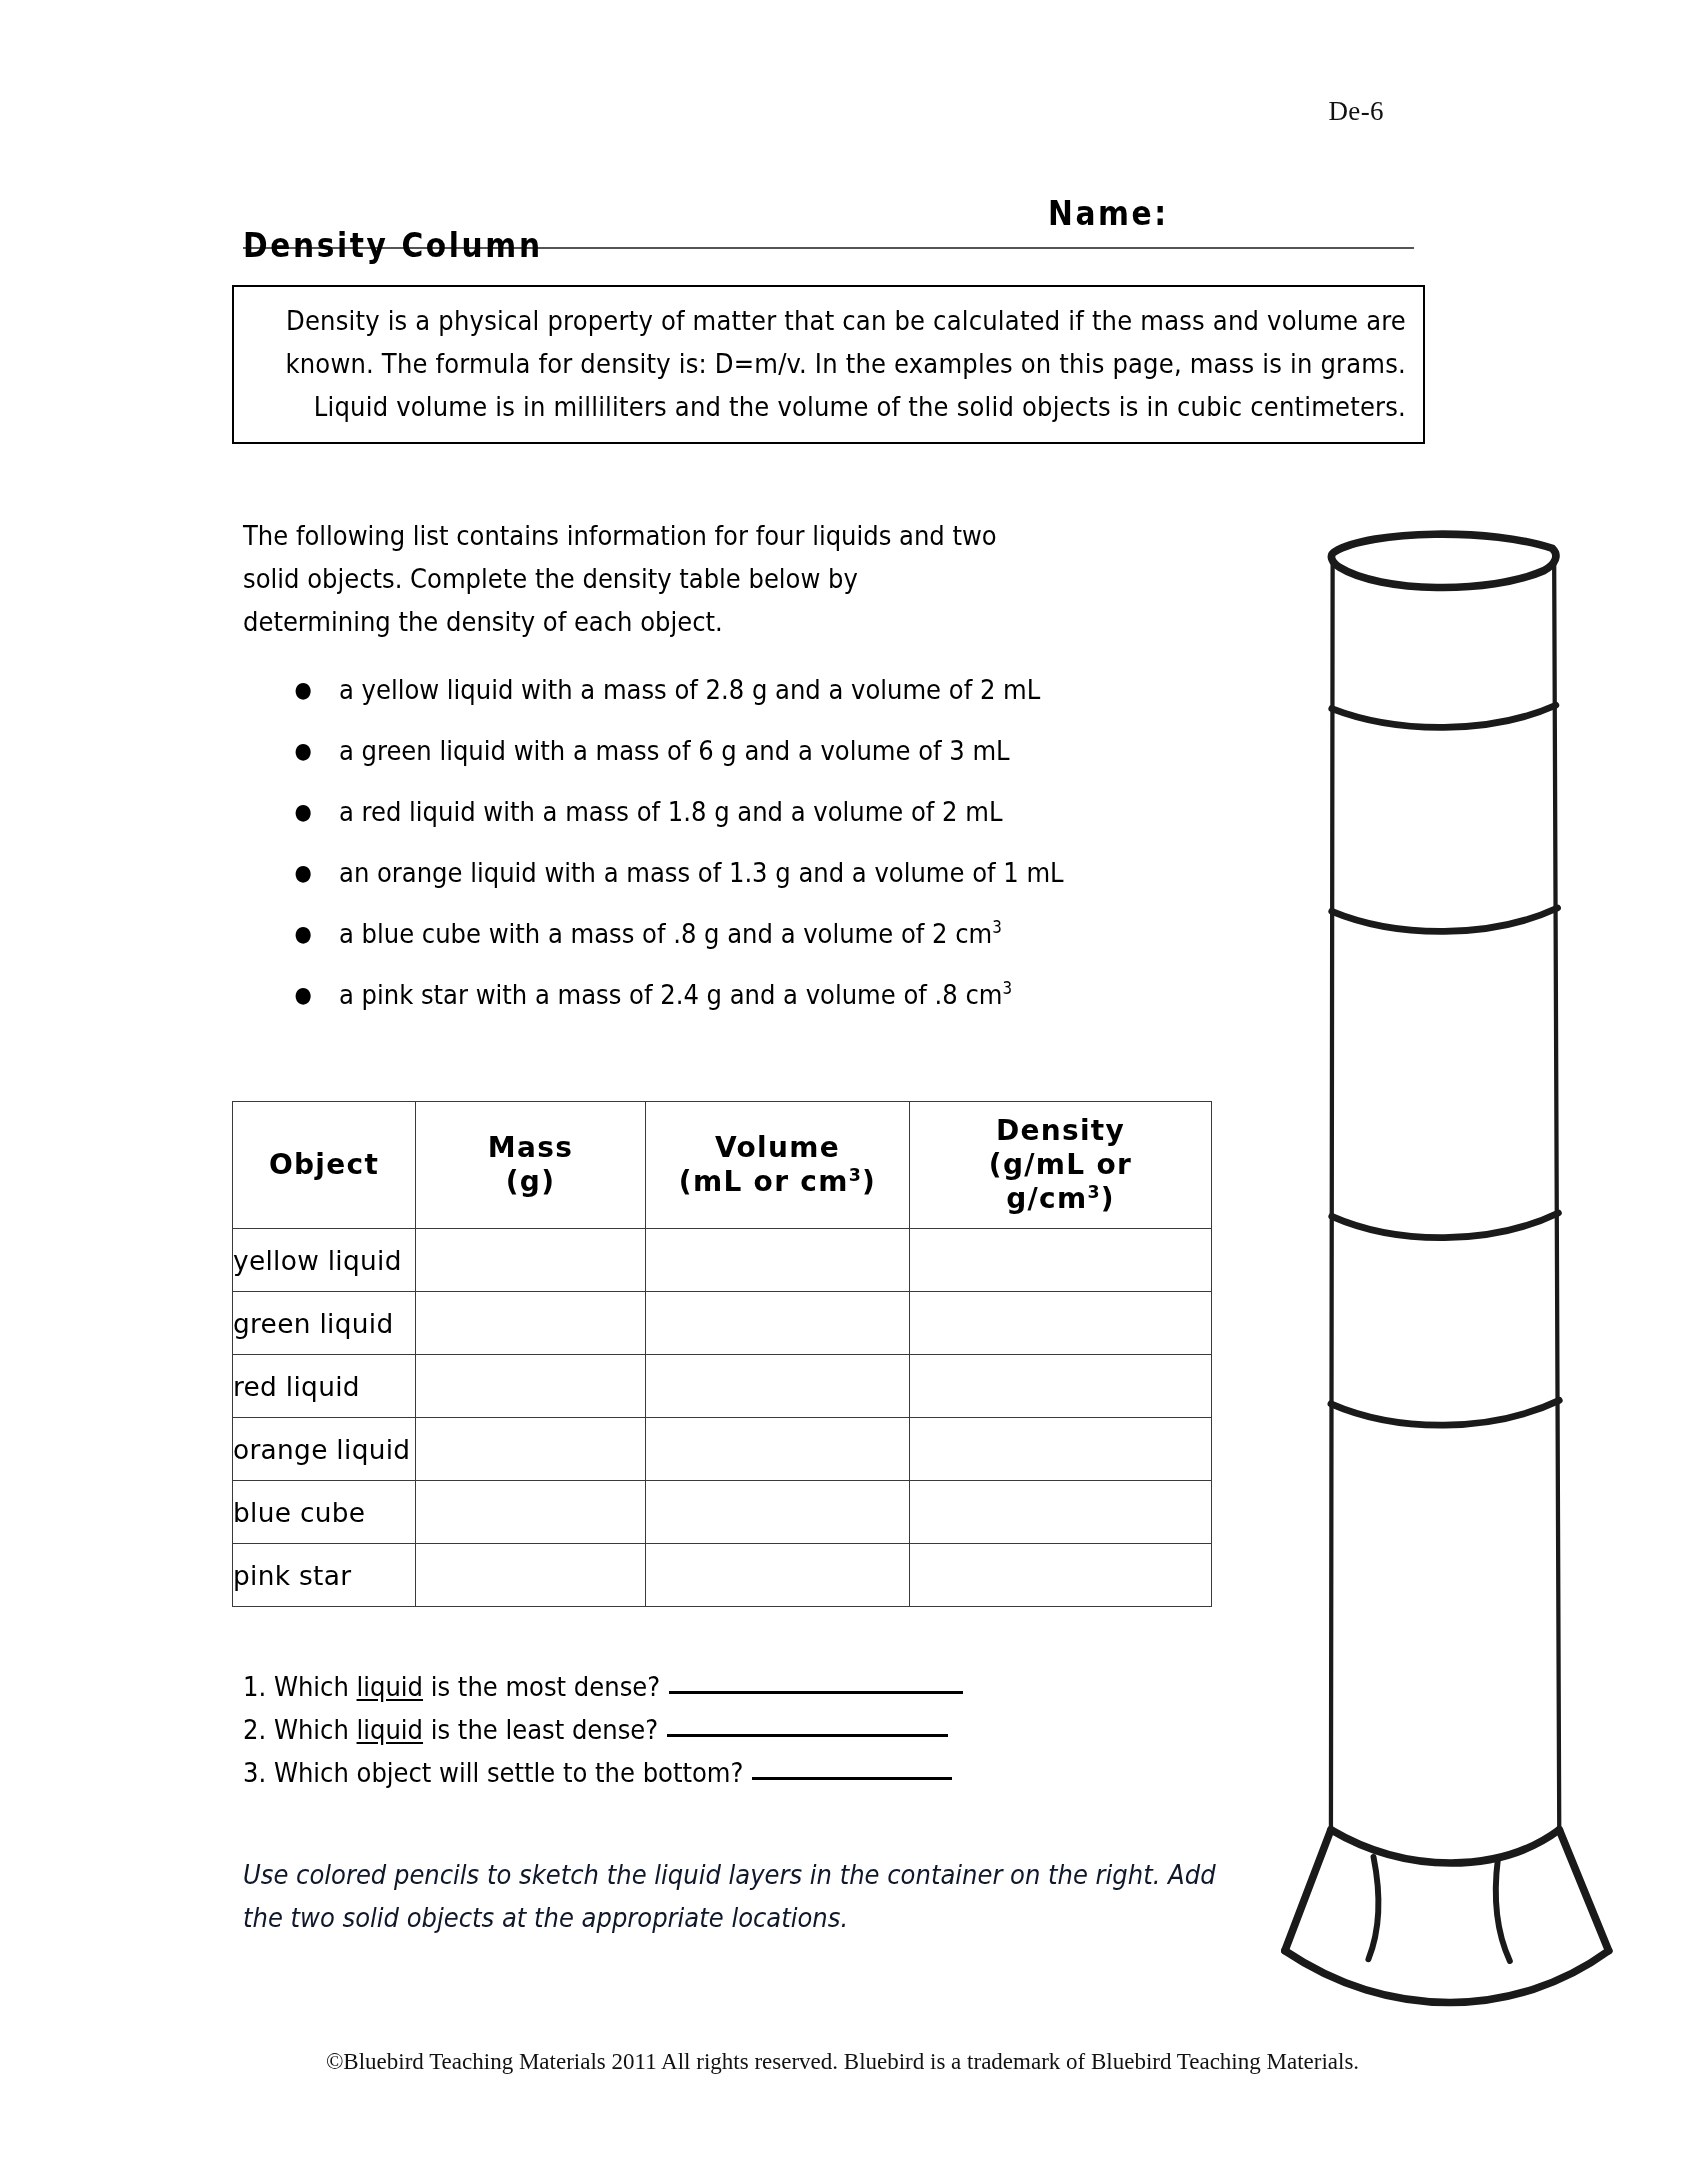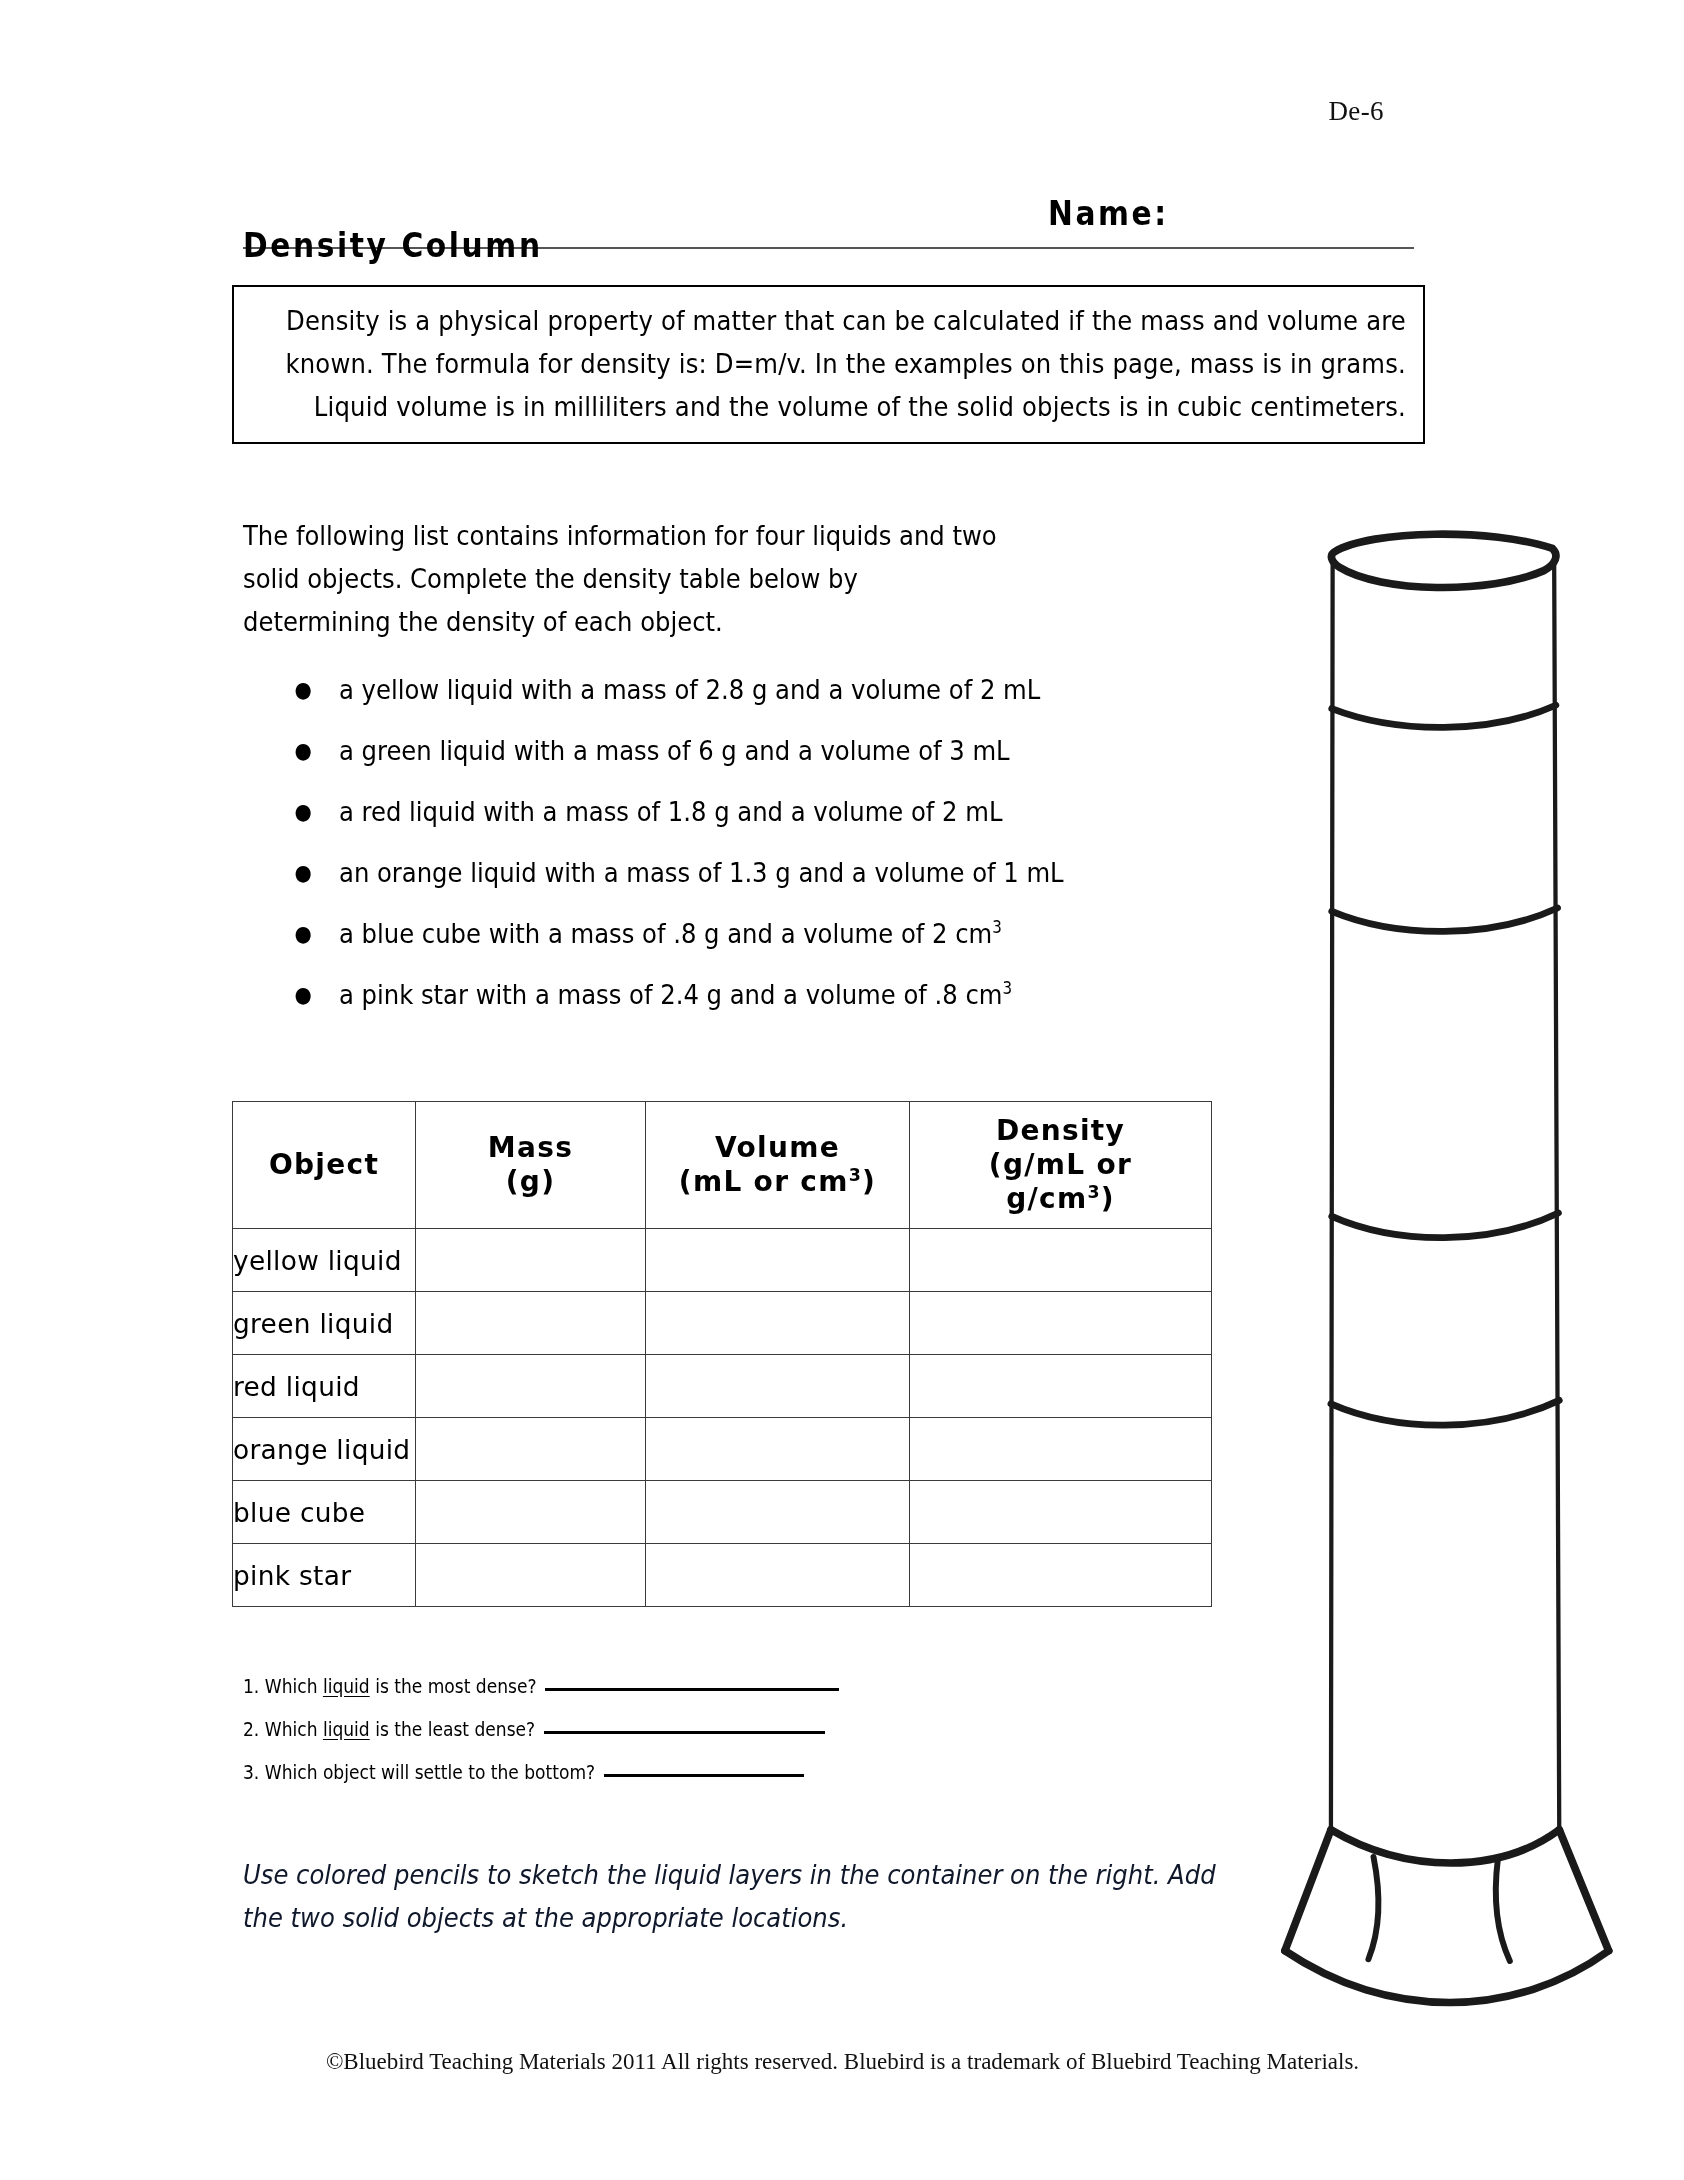--- a/index.html
+++ b/index.html
@@ -168,21 +168,21 @@
 
   
   .questions {
     position: absolute;
     left: 243px;
     top: 1665px;
     width: 1005px;
   }
   .question-line {
     font-family: "DejaVu Sans Condensed", "DejaVu Sans", sans-serif;
-    font-size: 19px;
+    font-size: 27px;
     line-height: 43px;
     color: #000;
     white-space: nowrap;
   }
   .question-line u { text-underline-offset: 2.6px; }
   .blank-rule {
     display: inline-block;
     border-bottom: 3.4px solid #000;
     vertical-align: 1.7px;
     margin-left: 8.5px;

